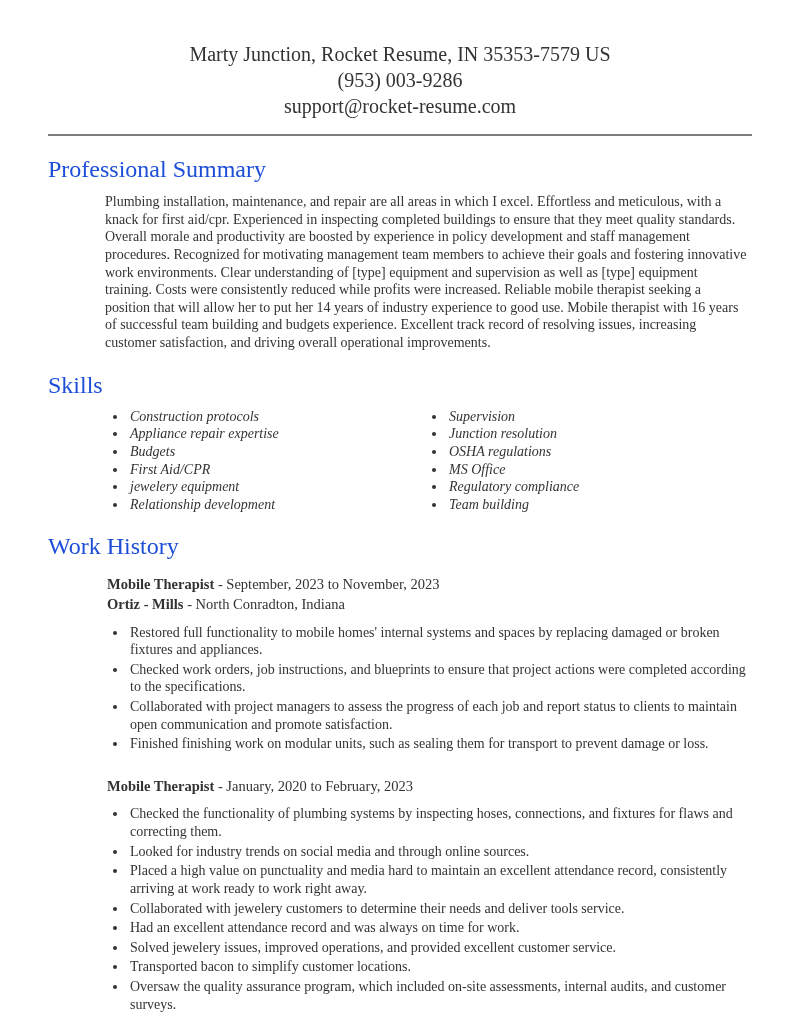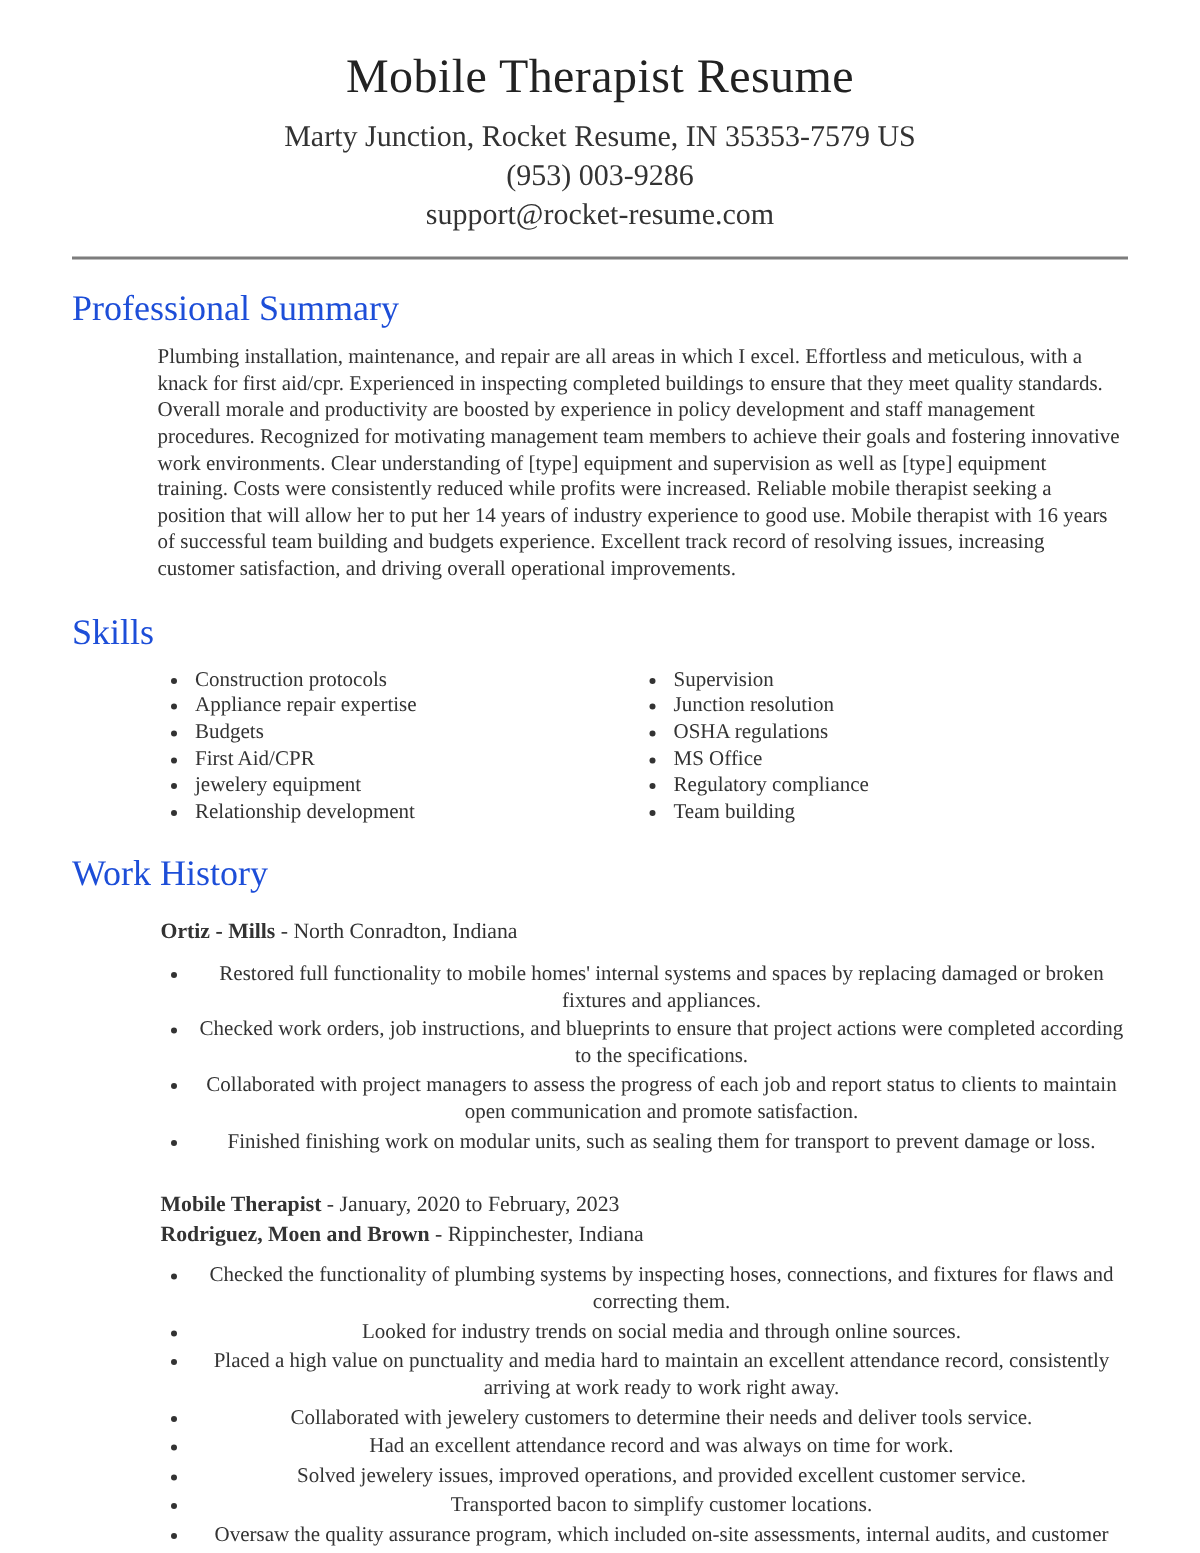--- a/index.html
+++ b/index.html
@@ -53,20 +53,21 @@
     line-height: 1.26;
   }
 
   
   .skills-columns { display: flex; margin-top: 9px; }
   ul.skill-list {
     list-style: disc;
     margin: 0;
     font-size: 14px;
     line-height: 1.26;
+    font-style: italic;
   }
   ul.skill-list.left  { flex: 0 0 352px; padding-left: 80px; }
   ul.skill-list.right { flex: 0 0 352px; padding-left: 47px; }
   ul.skill-list li { padding-left: 2px; }
 
   
   .job { margin-top: 15px; }
   .job + .job { margin-top: 24px; }
   .job-header {
     margin-left: 59px;
@@ -74,30 +75,28 @@
     line-height: 1.35;
   }
   .job-header .bold { font-weight: 700; }
   ul.job-bullets {
     list-style: disc;
     margin: 9px 0 0 0;
     padding-left: 80px;
     max-width: 705px;
     font-size: 14px;
     line-height: 1.26;
-    text-align: center;
   }
   ul.job-bullets li { padding-left: 2px; margin-bottom: 2px; }
 </style>
 </head>
 <body>
 
 <div class="page">
 
-  <h1 class="resume-title">Mobile Therapist Resume</h1>
   <div class="contact">
     <div>Marty Junction, Rocket Resume, IN 35353-7579 US</div>
     <div>(953) 003-9286</div>
     <div>support@rocket-resume.com</div>
   </div>
   <hr class="header-divider">
 
   <div>
     <h2 class="section-heading">Professional Summary</h2>
     <p class="summary-text">Plumbing installation, maintenance, and repair are all areas in which I excel. Effortless and meticulous, with a knack for first aid/cpr. Experienced in inspecting completed buildings to ensure that they meet quality standards. Overall morale and productivity are boosted by experience in policy development and staff management procedures. Recognized for motivating management team members to achieve their goals and fostering innovative work environments. Clear understanding of [type] equipment and supervision as well as [type] equipment training. Costs were consistently reduced while profits were increased. Reliable mobile therapist seeking a position that will allow her to put her 14 years of industry experience to good use. Mobile therapist with 16 years of successful team building and budgets experience. Excellent track record of resolving issues, increasing customer satisfaction, and driving overall operational improvements.</p>
@@ -124,42 +123,42 @@
       </ul>
     </div>
   </div>
 
   <div>
     <h2 class="section-heading">Work History</h2>
 
     <div class="job">
       <div class="job-header">
         <div>
+          <span class="bold">Mobile Therapist</span>
+          <span>- September, 2023 to November, 2023</span>
+        </div>
+        <div>
           <span class="bold">Ortiz - Mills</span>
           <span>- North Conradton, Indiana</span>
         </div>
       </div>
       <ul class="job-bullets">
         <li>Restored full functionality to mobile homes' internal systems and spaces by replacing damaged or broken fixtures and appliances.</li>
         <li>Checked work orders, job instructions, and blueprints to ensure that project actions were completed according to the specifications.</li>
         <li>Collaborated with project managers to assess the progress of each job and report status to clients to maintain open communication and promote satisfaction.</li>
         <li>Finished finishing work on modular units, such as sealing them for transport to prevent damage or loss.</li>
       </ul>
     </div>
 
     <div class="job">
       <div class="job-header">
         <div>
           <span class="bold">Mobile Therapist</span>
           <span>- January, 2020 to February, 2023</span>
         </div>
-        <div>
-          <span class="bold">Rodriguez, Moen and Brown</span>
-          <span>- Rippinchester, Indiana</span>
-        </div>
       </div>
       <ul class="job-bullets">
         <li>Checked the functionality of plumbing systems by inspecting hoses, connections, and fixtures for flaws and correcting them.</li>
         <li>Looked for industry trends on social media and through online sources.</li>
         <li>Placed a high value on punctuality and media hard to maintain an excellent attendance record, consistently arriving at work ready to work right away.</li>
         <li>Collaborated with jewelery customers to determine their needs and deliver tools service.</li>
         <li>Had an excellent attendance record and was always on time for work.</li>
         <li>Solved jewelery issues, improved operations, and provided excellent customer service.</li>
         <li>Transported bacon to simplify customer locations.</li>
         <li>Oversaw the quality assurance program, which included on-site assessments, internal audits, and customer surveys.</li>

